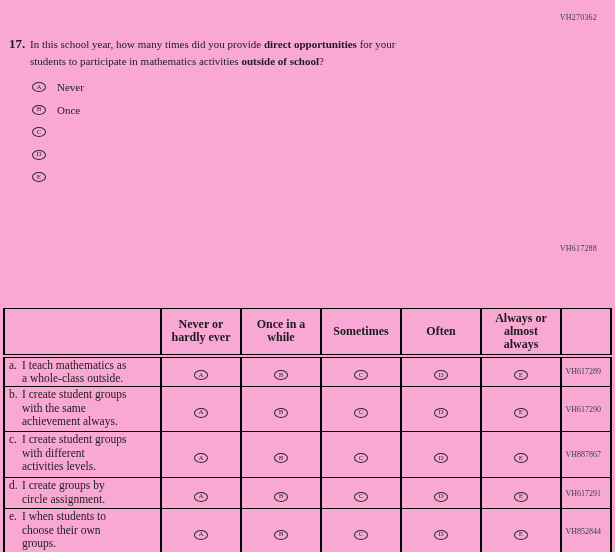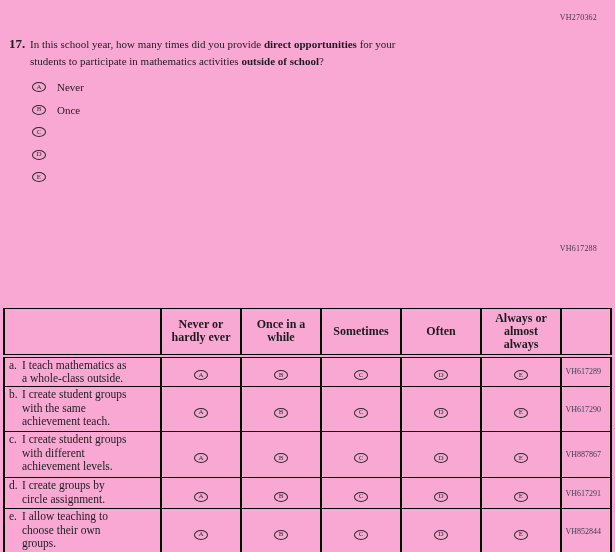--- a/index.html
+++ b/index.html
@@ -145,39 +145,39 @@
         <td class="opt"><span class="bubble">E</span></td>
         <td class="code">VH617289</td>
       </tr>
       <tr class="h3">
         <td class="stem">
           <div class="stemflex">
             <span class="pfx">b.</span>
             <div>
               <div>I create student groups</div>
               <div>with the same</div>
-              <div>achievement teach.</div>
+              <div>achievement always.</div>
             </div>
           </div>
         </td>
         <td class="opt"><span class="bubble">A</span></td>
         <td class="opt"><span class="bubble">B</span></td>
         <td class="opt"><span class="bubble">C</span></td>
         <td class="opt"><span class="bubble">D</span></td>
         <td class="opt"><span class="bubble">E</span></td>
         <td class="code">VH617290</td>
       </tr>
       <tr class="h3b">
         <td class="stem">
           <div class="stemflex">
             <span class="pfx">c.</span>
             <div>
               <div>I create student groups</div>
               <div>with different</div>
-              <div>achievement levels.</div>
+              <div>activities levels.</div>
             </div>
           </div>
         </td>
         <td class="opt"><span class="bubble">A</span></td>
         <td class="opt"><span class="bubble">B</span></td>
         <td class="opt"><span class="bubble">C</span></td>
         <td class="opt"><span class="bubble">D</span></td>
         <td class="opt"><span class="bubble">E</span></td>
         <td class="code">VH887867</td>
       </tr>
@@ -196,21 +196,21 @@
         <td class="opt"><span class="bubble">C</span></td>
         <td class="opt"><span class="bubble">D</span></td>
         <td class="opt"><span class="bubble">E</span></td>
         <td class="code">VH617291</td>
       </tr>
       <tr class="h3">
         <td class="stem">
           <div class="stemflex">
             <span class="pfx">e.</span>
             <div>
-              <div>I allow teaching to</div>
+              <div>I when students to</div>
               <div>choose their own</div>
               <div>groups.</div>
             </div>
           </div>
         </td>
         <td class="opt"><span class="bubble">A</span></td>
         <td class="opt"><span class="bubble">B</span></td>
         <td class="opt"><span class="bubble">C</span></td>
         <td class="opt"><span class="bubble">D</span></td>
         <td class="opt"><span class="bubble">E</span></td>

